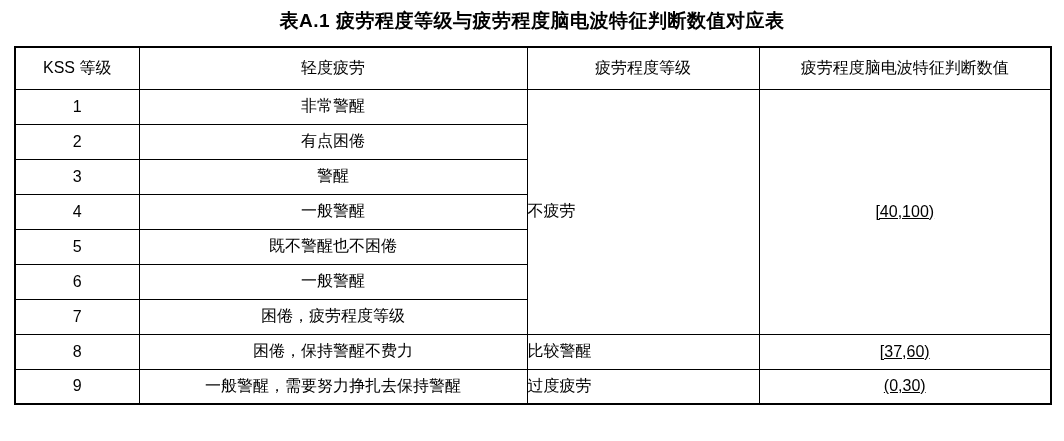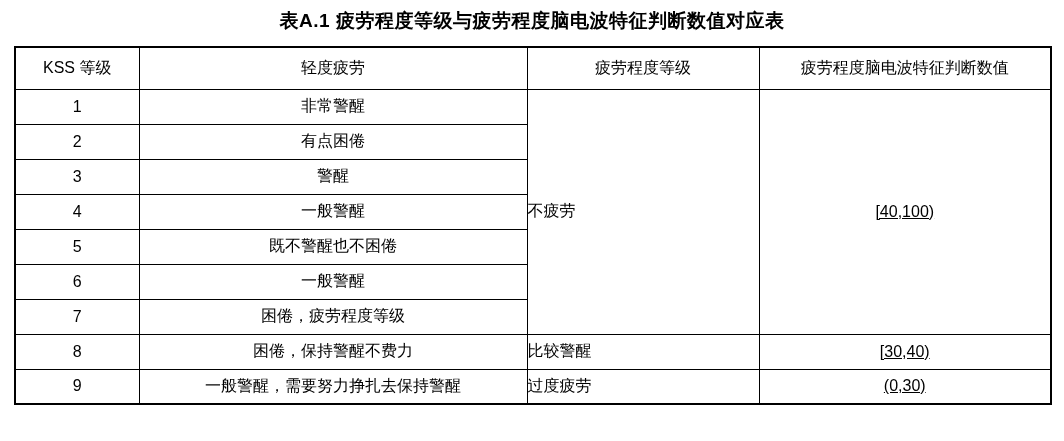--- a/index.html
+++ b/index.html
@@ -134,21 +134,21 @@
           <td class="stmt-cell">一般警醒</td>
         </tr>
         <tr>
           <td class="kss-cell">7</td>
           <td class="stmt-cell">困倦，疲劳程度等级</td>
         </tr>
         <tr>
           <td class="kss-cell">8</td>
           <td class="stmt-cell">困倦，保持警醒不费力</td>
           <td class="level-cell">比较警醒</td>
-          <td class="eeg-cell">[30,40)</td>
+          <td class="eeg-cell">[37,60)</td>
         </tr>
         <tr>
           <td class="kss-cell">9</td>
           <td class="stmt-cell">一般警醒，需要努力挣扎去保持警醒</td>
           <td class="level-cell">过度疲劳</td>
           <td class="eeg-cell">(0,30)</td>
         </tr>
       </tbody>
     </table>
   </div>

